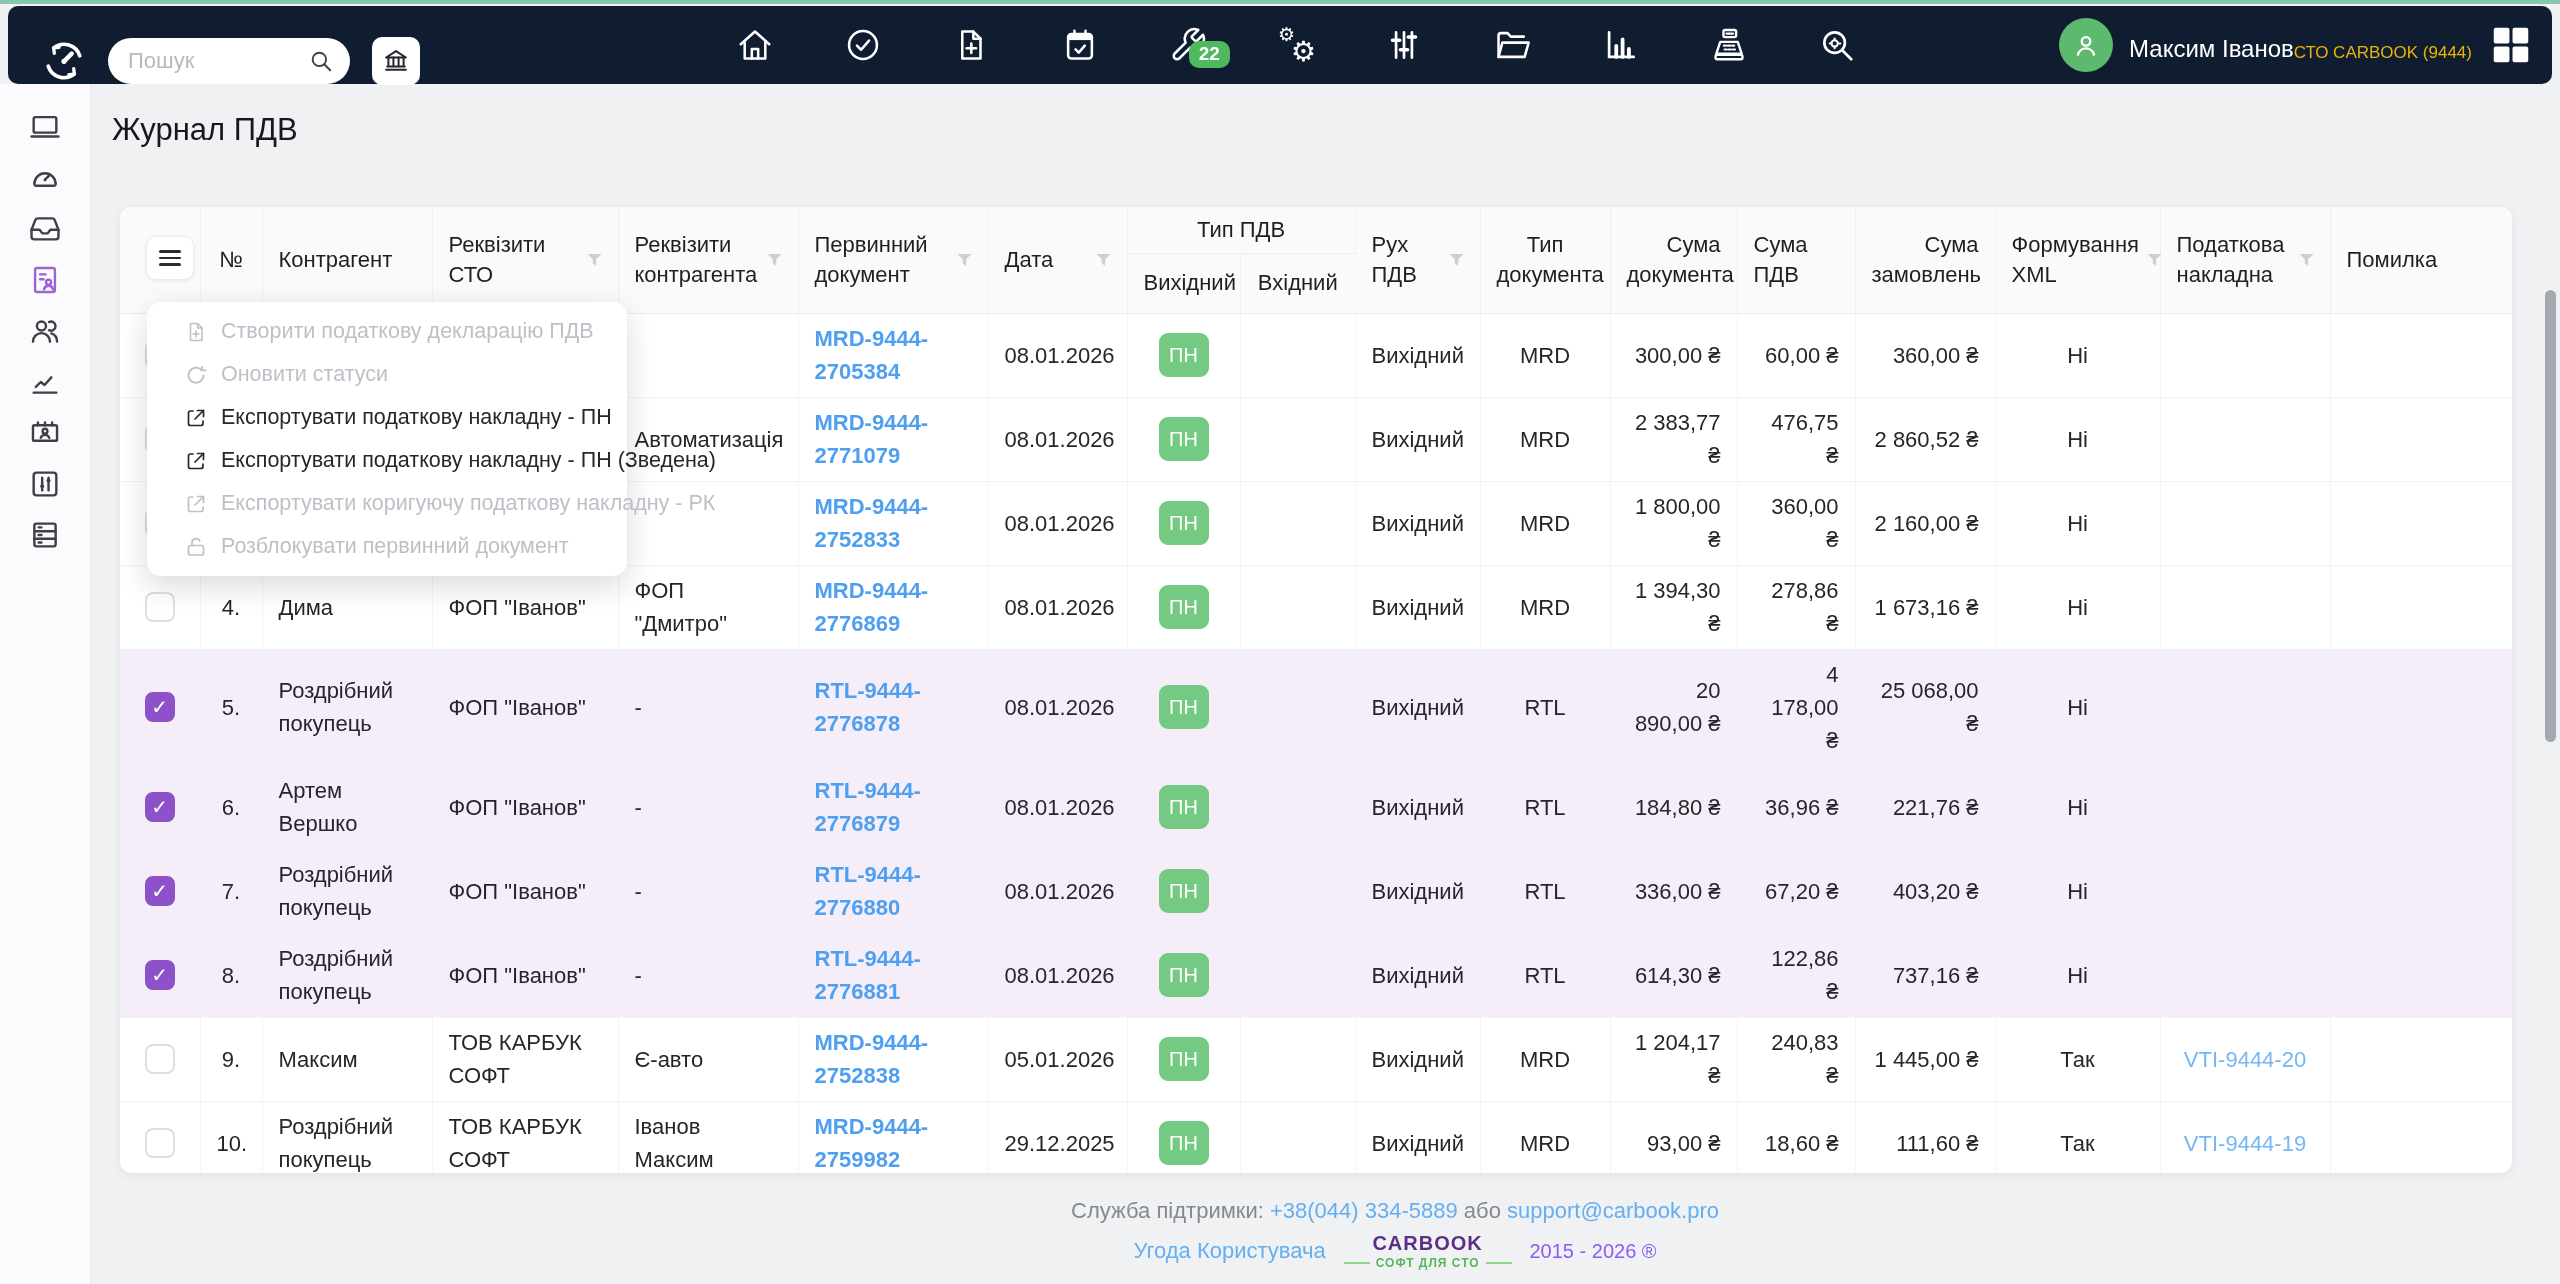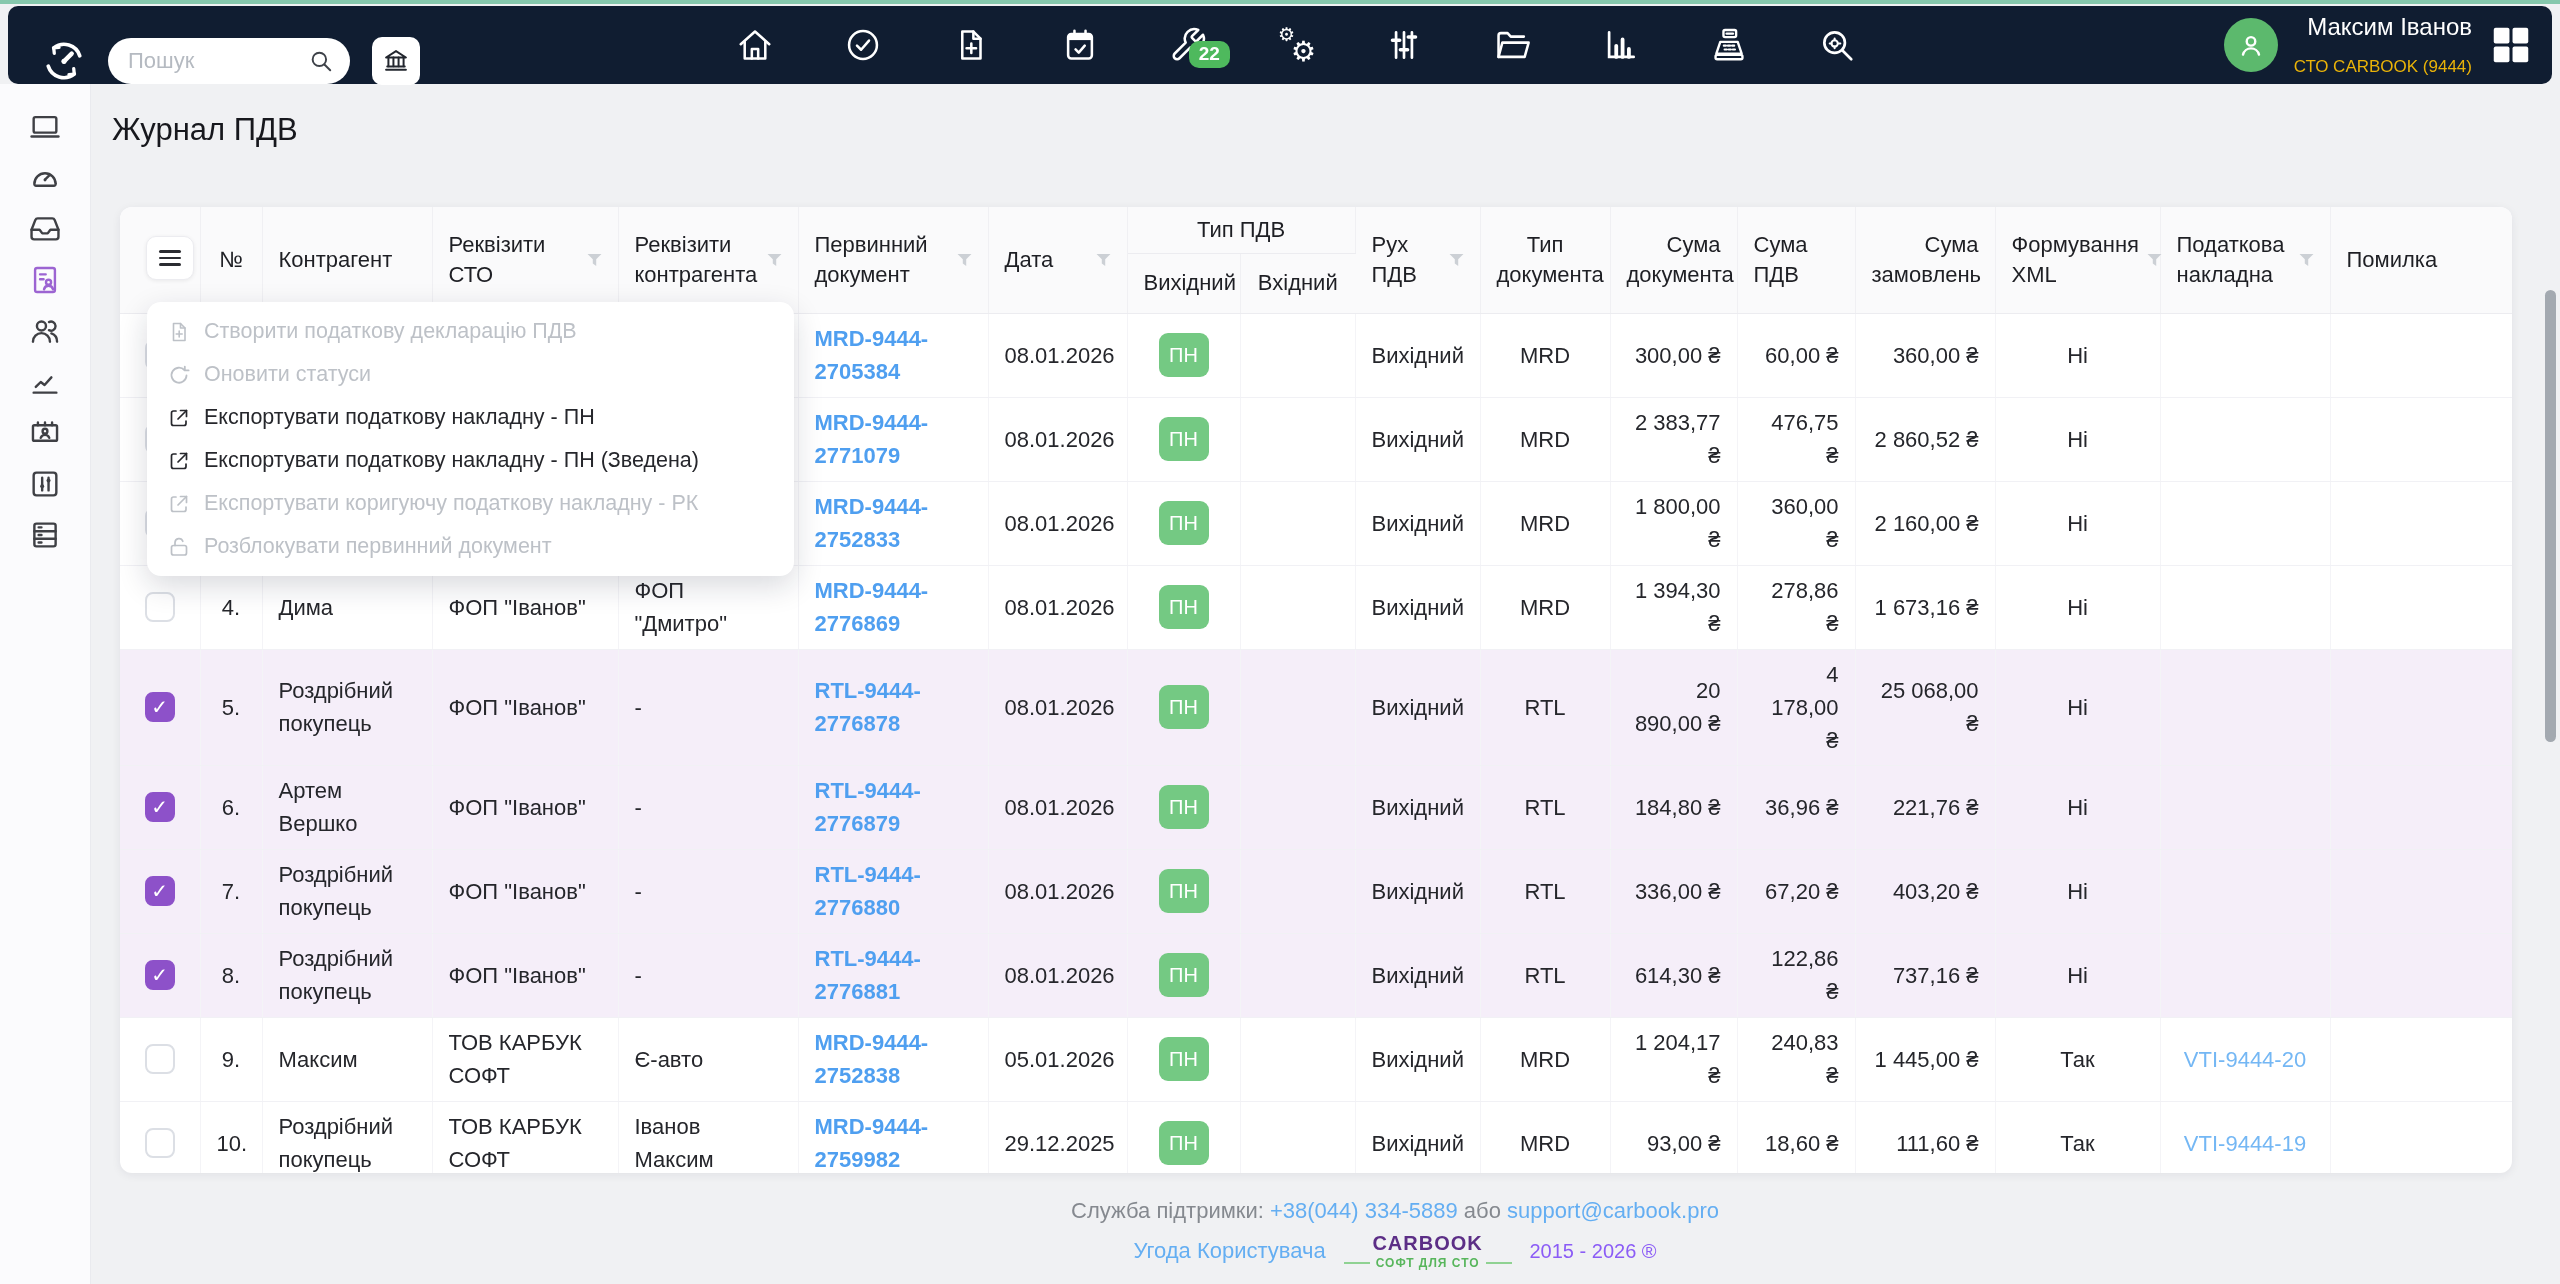--- a/index.html
+++ b/index.html
@@ -38,21 +38,21 @@
     font-size:19px; font-weight:600; padding:2px 10px; border-radius:10px; line-height:1.2;margin-top:25px; }
   .gears { position:relative; }
   .gears span { position:absolute; color:#fff; line-height:1; font-family:"DejaVu Sans",sans-serif; }
   .gears .g1 { font-size:19px; top:-1px; left:1px; }
   .gears .g2 { font-size:28px; bottom:-2px; right:-1px; }
 
   .user-block { position:absolute; right:18px; top:0; height:100%; display:flex; align-items:center; gap:16px; }
   .avatar { width:54px; height:54px; border-radius:50%; background:#5cb96d;
     display:flex; align-items:center; justify-content:center; }
   .avatar svg { width:32px; height:32px; color:#fff; }
-  .user-text { display:flex; flex-direction:column; align-items:flex-end; }
+  .user-text { display:flex; flex-direction:row; align-items:flex-end; }
   .user-name { font-size:24px; color:#fff; }
   .user-org { font-size:17px; color:#eab308; margin-top:16px; }
   .grid-ic { width:46px; height:46px; cursor:pointer; }
 
   
   .sidebar { position:absolute; top:84px; left:0; width:91px; bottom:0;
     background:#fbfbfd; border-right:1px solid #e9eaee;
     display:flex; flex-direction:column; align-items:center; padding-top:26px; gap:17px; z-index:5; }
   .side-ic { width:34px; height:34px; color:#3f4045; cursor:pointer; }
   .side-ic svg { width:34px; height:34px; }
@@ -98,22 +98,22 @@
     border-radius:9px; background:#74c983; color:#fff; font-size:20px; }
   .badge:empty { display:none; }
   .invlink { color:#74b7f4; cursor:pointer; }
 
   
   .menu-btn { position:absolute; left:26px; top:29px; width:48px; height:44px; background:#fff;
     border:1px solid #ececf0; border-radius:10px; box-shadow:0 1px 4px rgba(0,0,0,.07);
     display:flex; flex-direction:column; align-items:center; justify-content:center; gap:4px;
     cursor:pointer; z-index:8; }
   .menu-btn i { display:block; width:22px; height:2.5px; background:#2b2c31; border-radius:2px; }
-  .dropdown { position:absolute; left:27px; top:95px; width:647px; background:#fff;
-    border-radius:14px; box-shadow:0 10px 30px rgba(20,25,50,.16); padding:8px 0;
+  .dropdown { position:absolute; left:27px; top:95px; width:480px; background:#fff;
+    border-radius:14px; box-shadow:0 10px 30px rgba(20,25,50,.16); padding:8px 17px;
     list-style:none; z-index:9; }
   .mi { display:flex; align-items:center; gap:13px; padding:9px 20px; font-size:21.5px;
     color:#bdc1c7; white-space:nowrap; cursor:default; }
   .mi.on { color:#26272c; cursor:pointer; }
   .mi svg { width:24px; height:24px; flex:0 0 24px; }
 
   
   .scroll-thumb { position:absolute; left:2545px; top:290px; width:11px; height:452px;
     background:#a3a9b0; border-radius:6px; z-index:4; cursor:pointer; }
 

